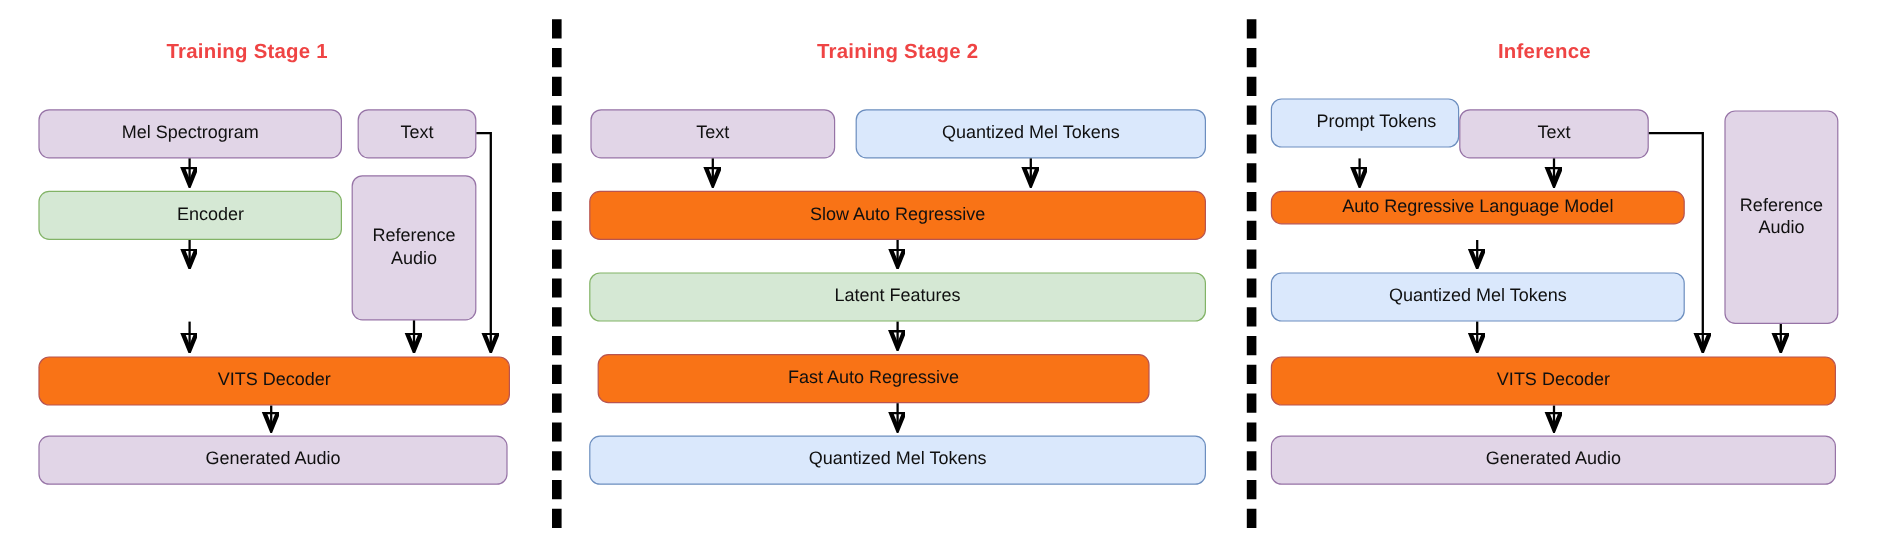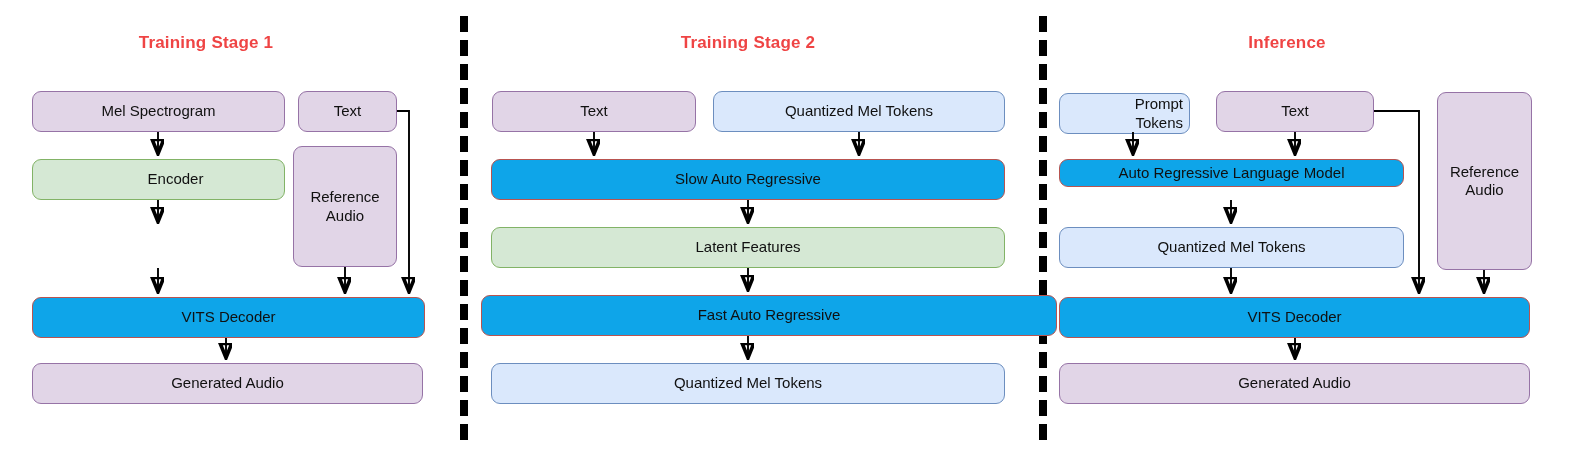--- a/index.html
+++ b/index.html
@@ -39,21 +39,21 @@
     text-align: right;
     font-size: 15px;
     color: #101010;
     line-height: 1.22;
     padding: 2px 6px;
     z-index: 2;
   }
   .node.purple { background: #e1d5e7; border-color: #9673a6; }
   .node.blue   { background: #dae8fc; border-color: #6c8ebf; }
   .node.green  { background: #d5e8d4; border-color: #82b366; }
-  .node.red    { background: #0ea5e9; border-color: #b85450; }
+  .node.red    { background: #f97316; border-color: #b85450; }
 
   .divider {
     position: absolute;
     width: 8px;
     border-left: 8px dashed #000000;
     z-index: 1;
   }
   svg.edges {
     position: absolute;
     left: 0;
@@ -98,25 +98,25 @@
   <div class="node purple" style="left:32px; top:363px; width:391px; height:41px;">Generated Audio</div>
 
   <div class="node purple" style="left:492px; top:91px; width:204px; height:41px;">Text</div>
 
   <div class="node blue" style="left:713px; top:91px; width:292px; height:41px;">Quantized Mel Tokens</div>
 
   <div class="node red" style="left:491px; top:159px; width:514px; height:41px;">Slow Auto Regressive</div>
 
   <div class="node green" style="left:491px; top:227px; width:514px; height:41px;">Latent Features</div>
 
-  <div class="node red" style="left:481px; top:295px; width:576px; height:41px;">Fast Auto Regressive</div>
+  <div class="node red" style="left:498px; top:295px; width:460px; height:41px;">Fast Auto Regressive</div>
 
   <div class="node blue" style="left:491px; top:363px; width:514px; height:41px;">Quantized Mel Tokens</div>
 
-  <div class="node blue" style="left:1059px; top:93px; width:131px; height:41px;padding-left:25px;">Prompt Tokens</div>
+  <div class="node blue" style="left:1059px; top:82px; width:157px; height:41px;padding-left:25px;">Prompt Tokens</div>
 
   <div class="node purple" style="left:1216px; top:91px; width:158px; height:41px;">Text</div>
 
   <div class="node purple" style="left:1437px; top:92px; width:95px; height:178px; flex-direction:column;">
     <span>Reference</span>
     <span>Audio</span>
   </div>
 
   <div class="node red" style="left:1059px; top:159px; width:345px; height:28px;">Auto Regressive Language Model</div>
 

